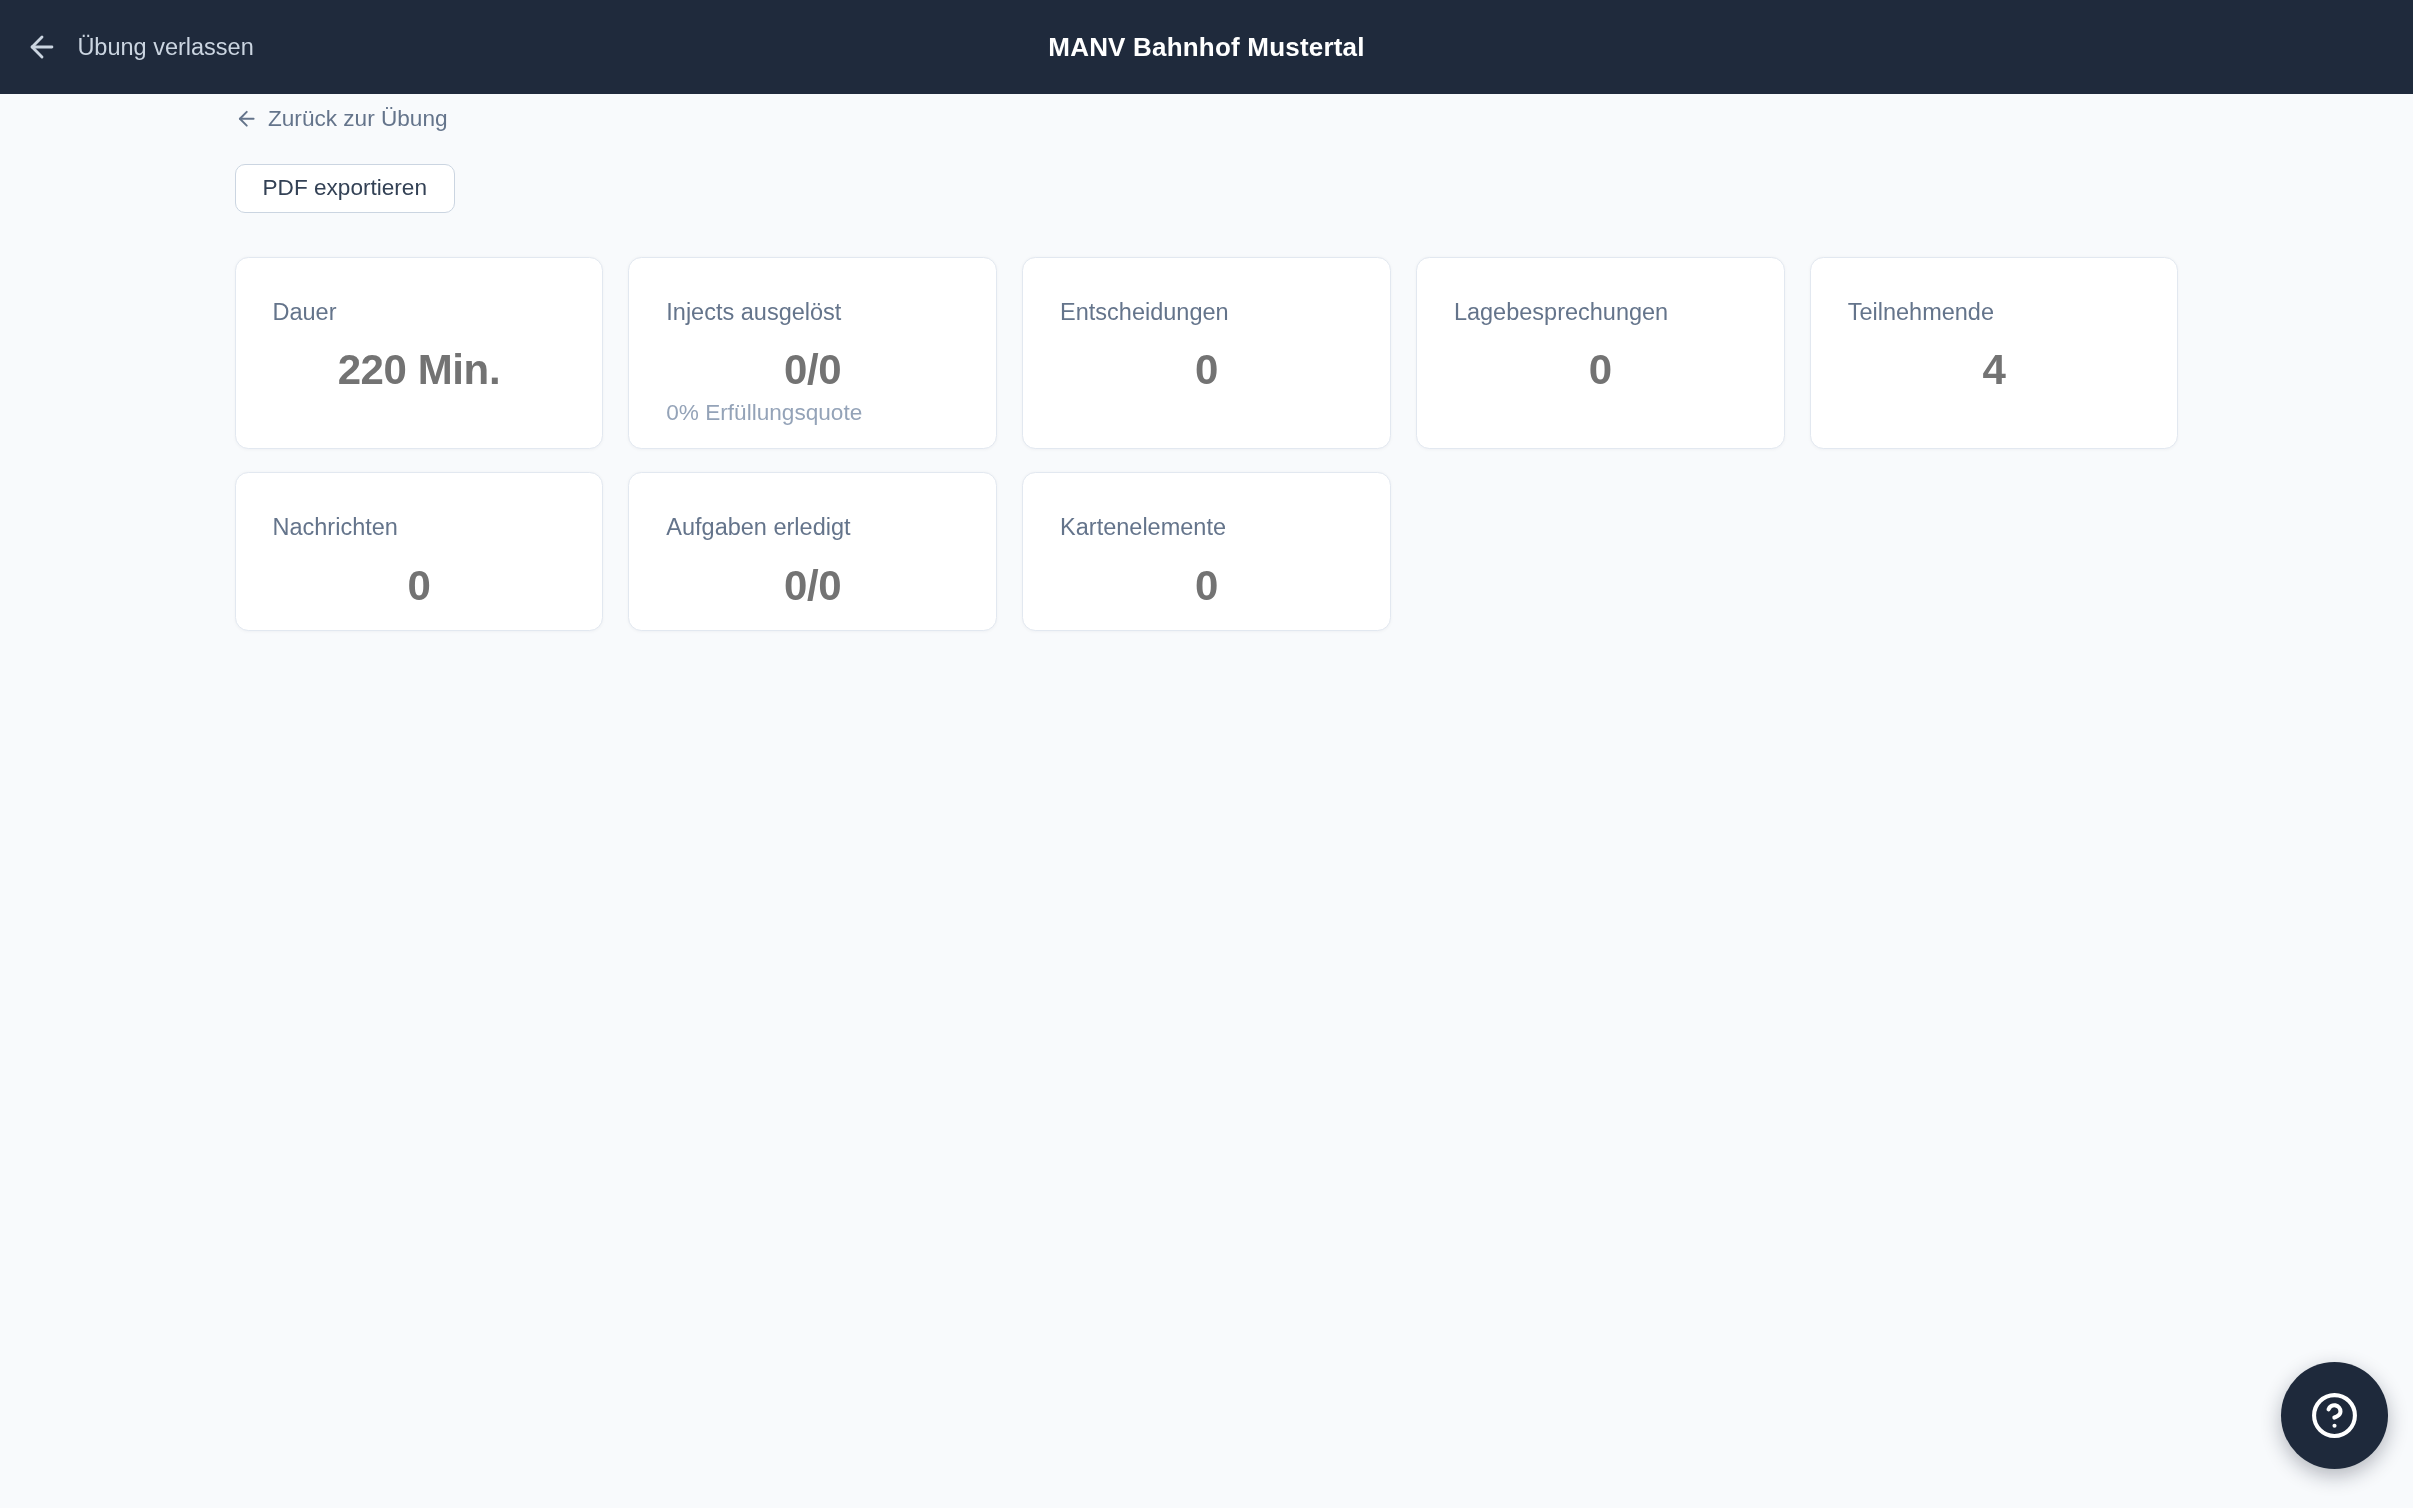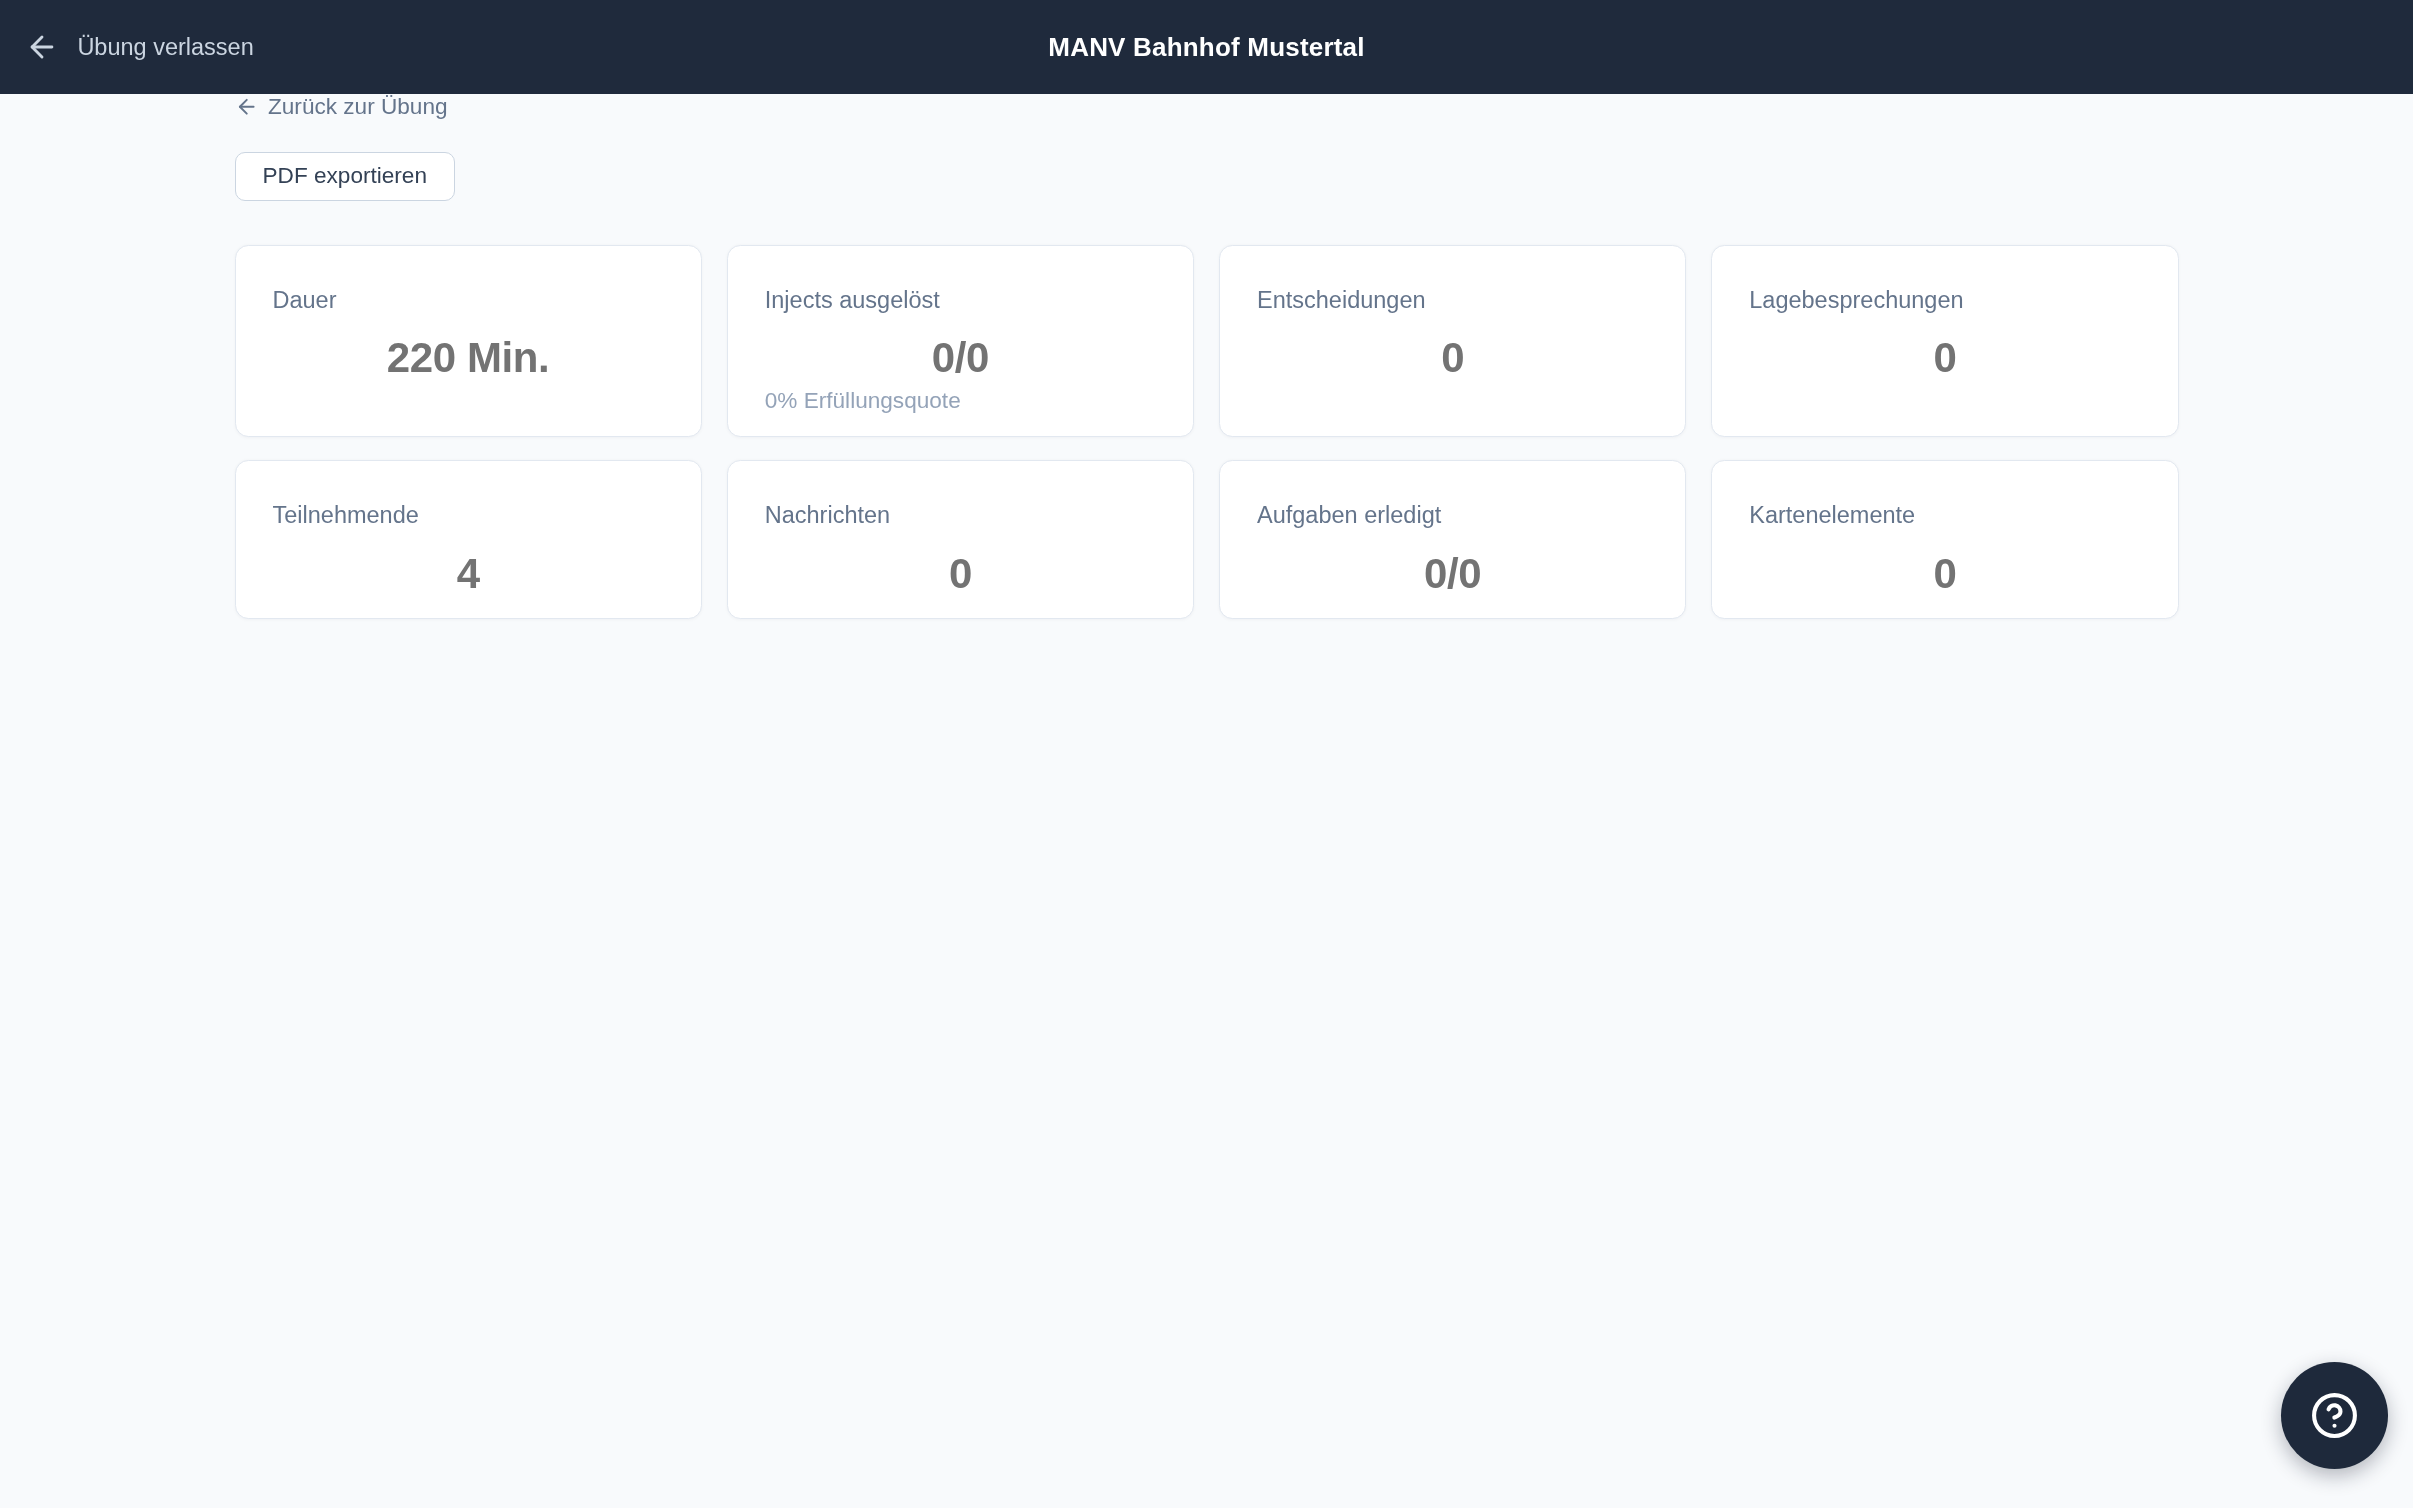--- a/index.html
+++ b/index.html
@@ -37,21 +37,21 @@
   .avatar {
     width: 55px; height: 55px; border-radius: 50%;
     background: #e2830d; color: #ffffff;
     font-size: 22px; font-weight: 600; letter-spacing: 0.4px;
     display: flex; align-items: center; justify-content: center;
   }
   .user-name { color: #cbd5e1; font-size: 24px; }
   .user-menu svg { width: 28.5px; height: 28.5px; color: #94a3b8; }
 
   
-  main { width: 1944px; margin: 0 auto; }
+  main { width: 1944px; margin: 12px auto; }
 
   .back-link {
     display: inline-flex; align-items: center; gap: 10px;
     background: none; border: none; cursor: pointer; font-family: inherit;
     color: #64748b; font-size: 22.6px; text-decoration: none;
   }
   .back-link svg { width: 23.5px; height: 23.5px; }
 
   .header-row {
     display: flex; justify-content: space-between; align-items: flex-start;
@@ -87,21 +87,21 @@
   }
   .tab:first-child { padding-left: 0; }
   .tab.active {
     color: #0f172a; font-weight: 700;
     border-bottom-color: #1e293b;
   }
 
   
   .cards {
     margin-top: 44px;
-    display: grid; grid-template-columns: repeat(4, 1fr);
+    display: grid; grid-template-columns: repeat(5, 1fr);
     gap: 23.5px 25px;
   }
   .card {
     background: #ffffff;
     border: 1.7px solid #e2e8f0; border-radius: 13.4px;
     padding: 39px 37px 20px;
     box-shadow: 0 0.8px 3.4px rgba(15, 23, 42, 0.04);
   }
   .card .label { color: #64748b; font-size: 23.5px; line-height: 30px; }
   .card .value {

